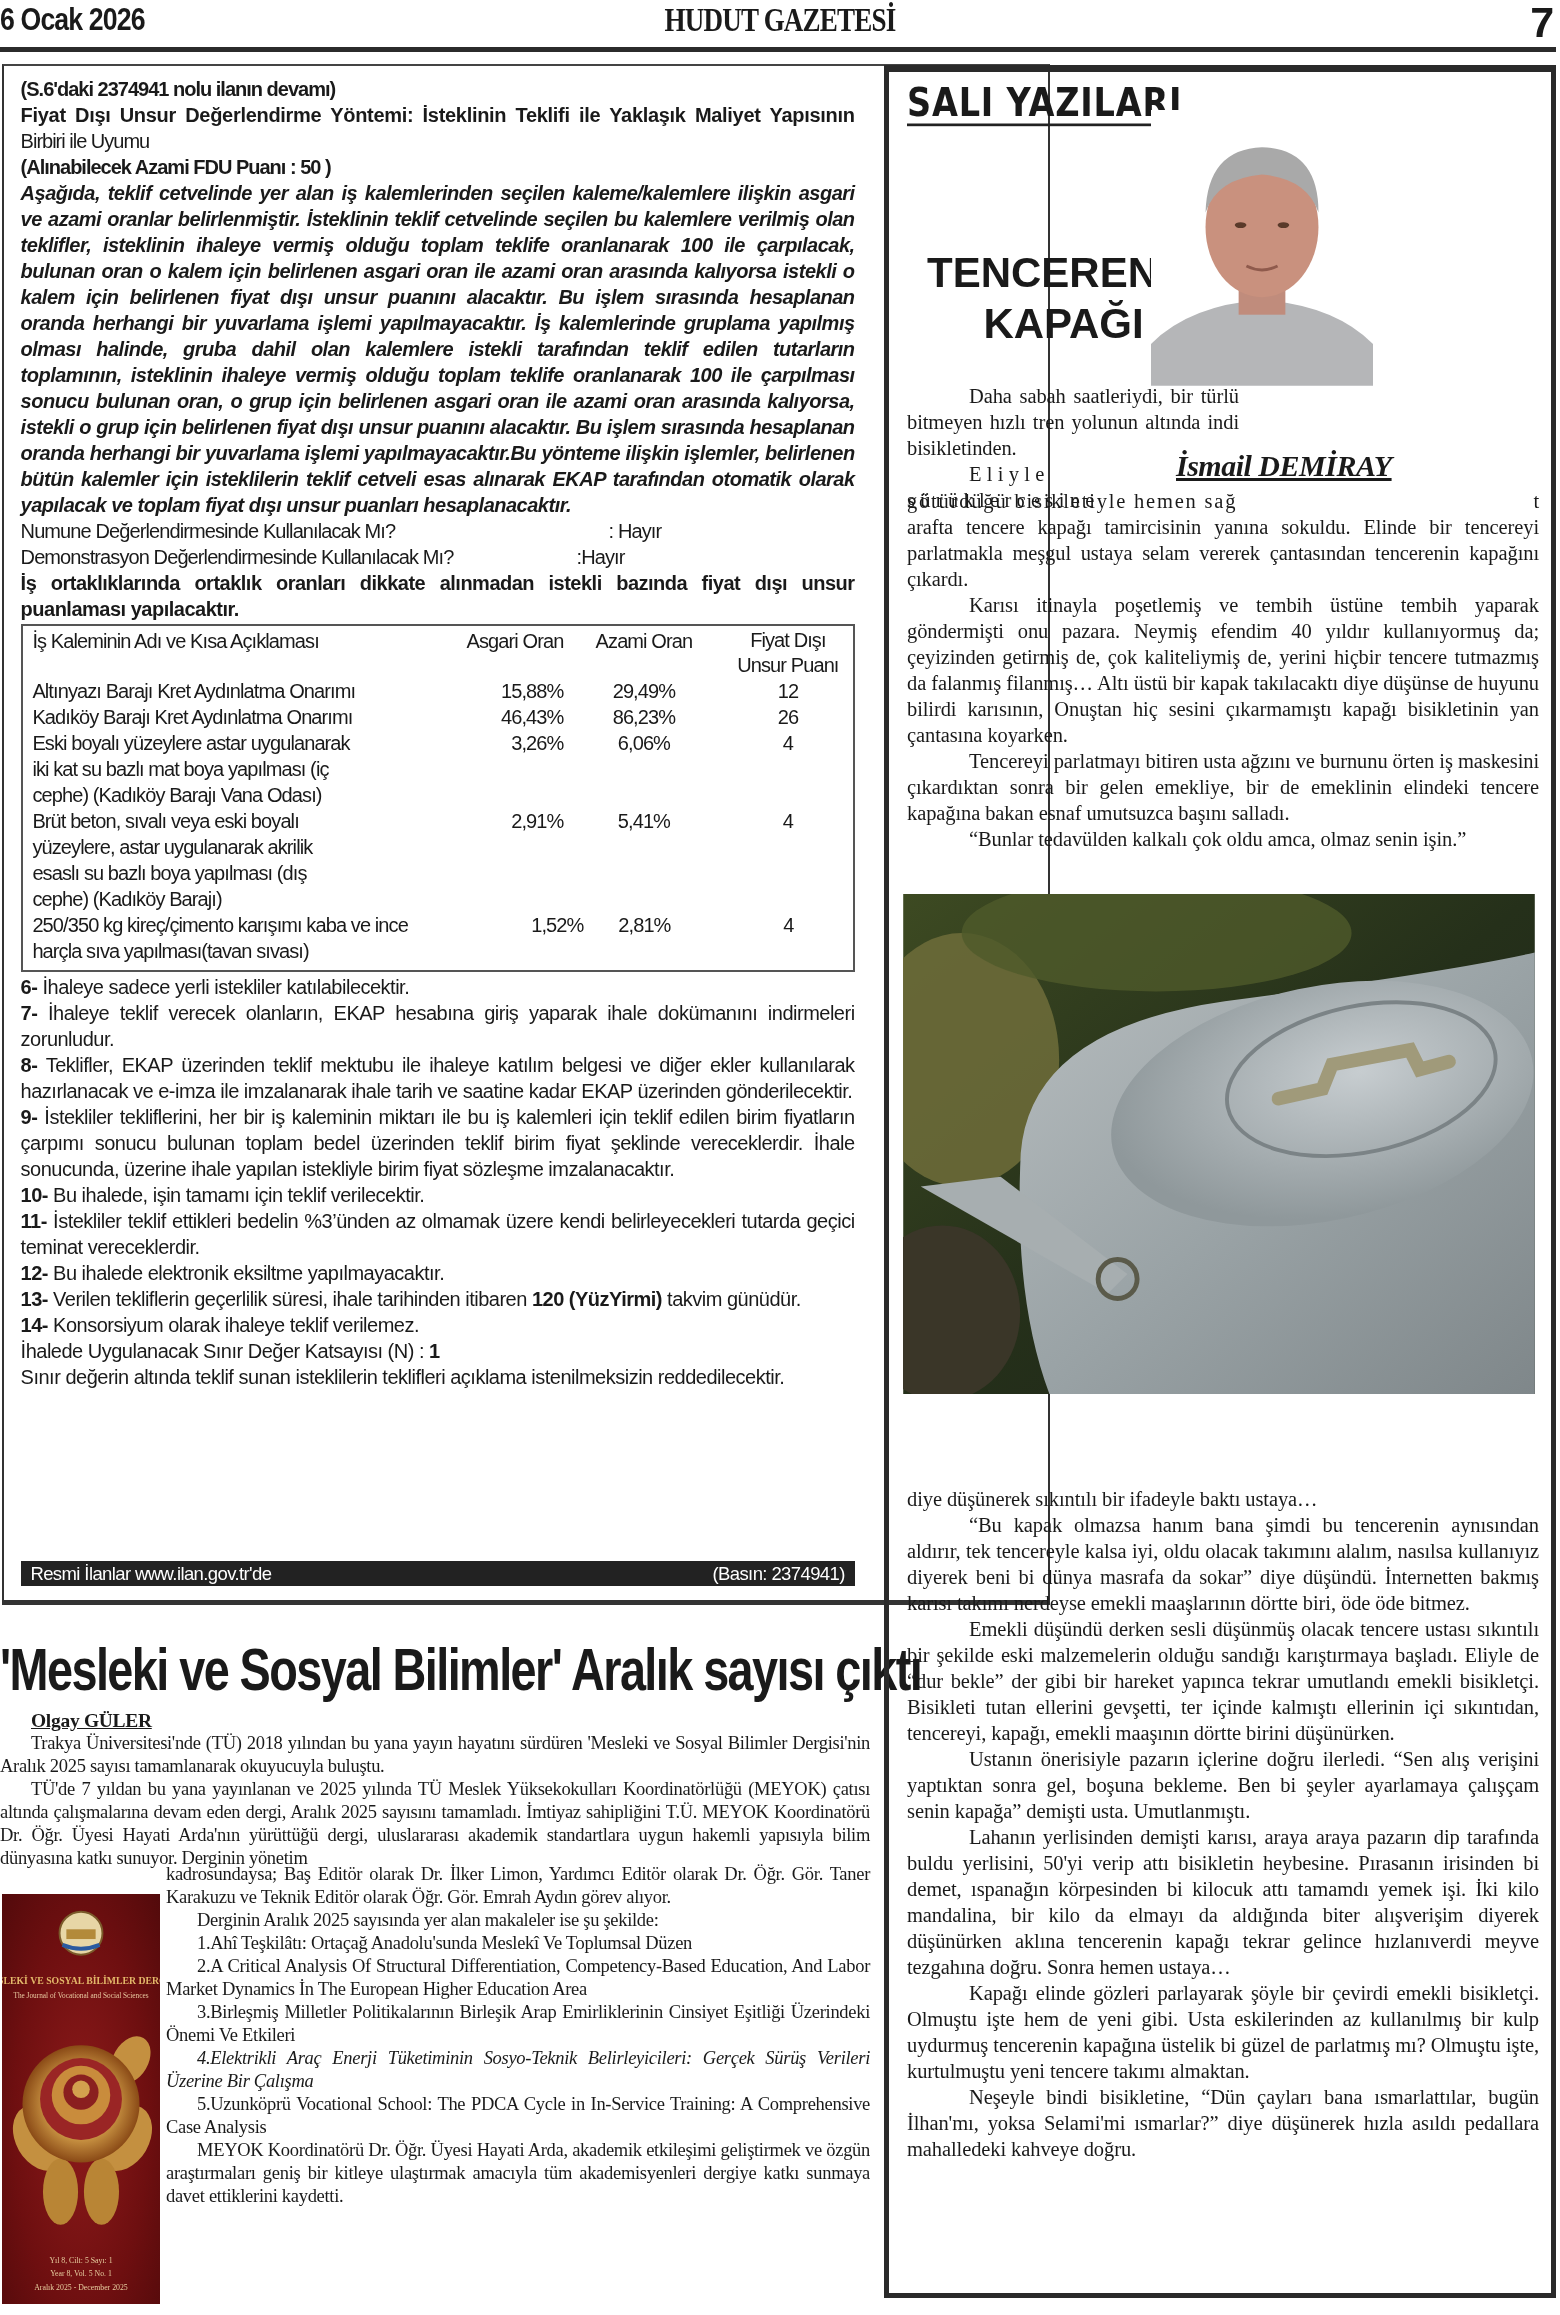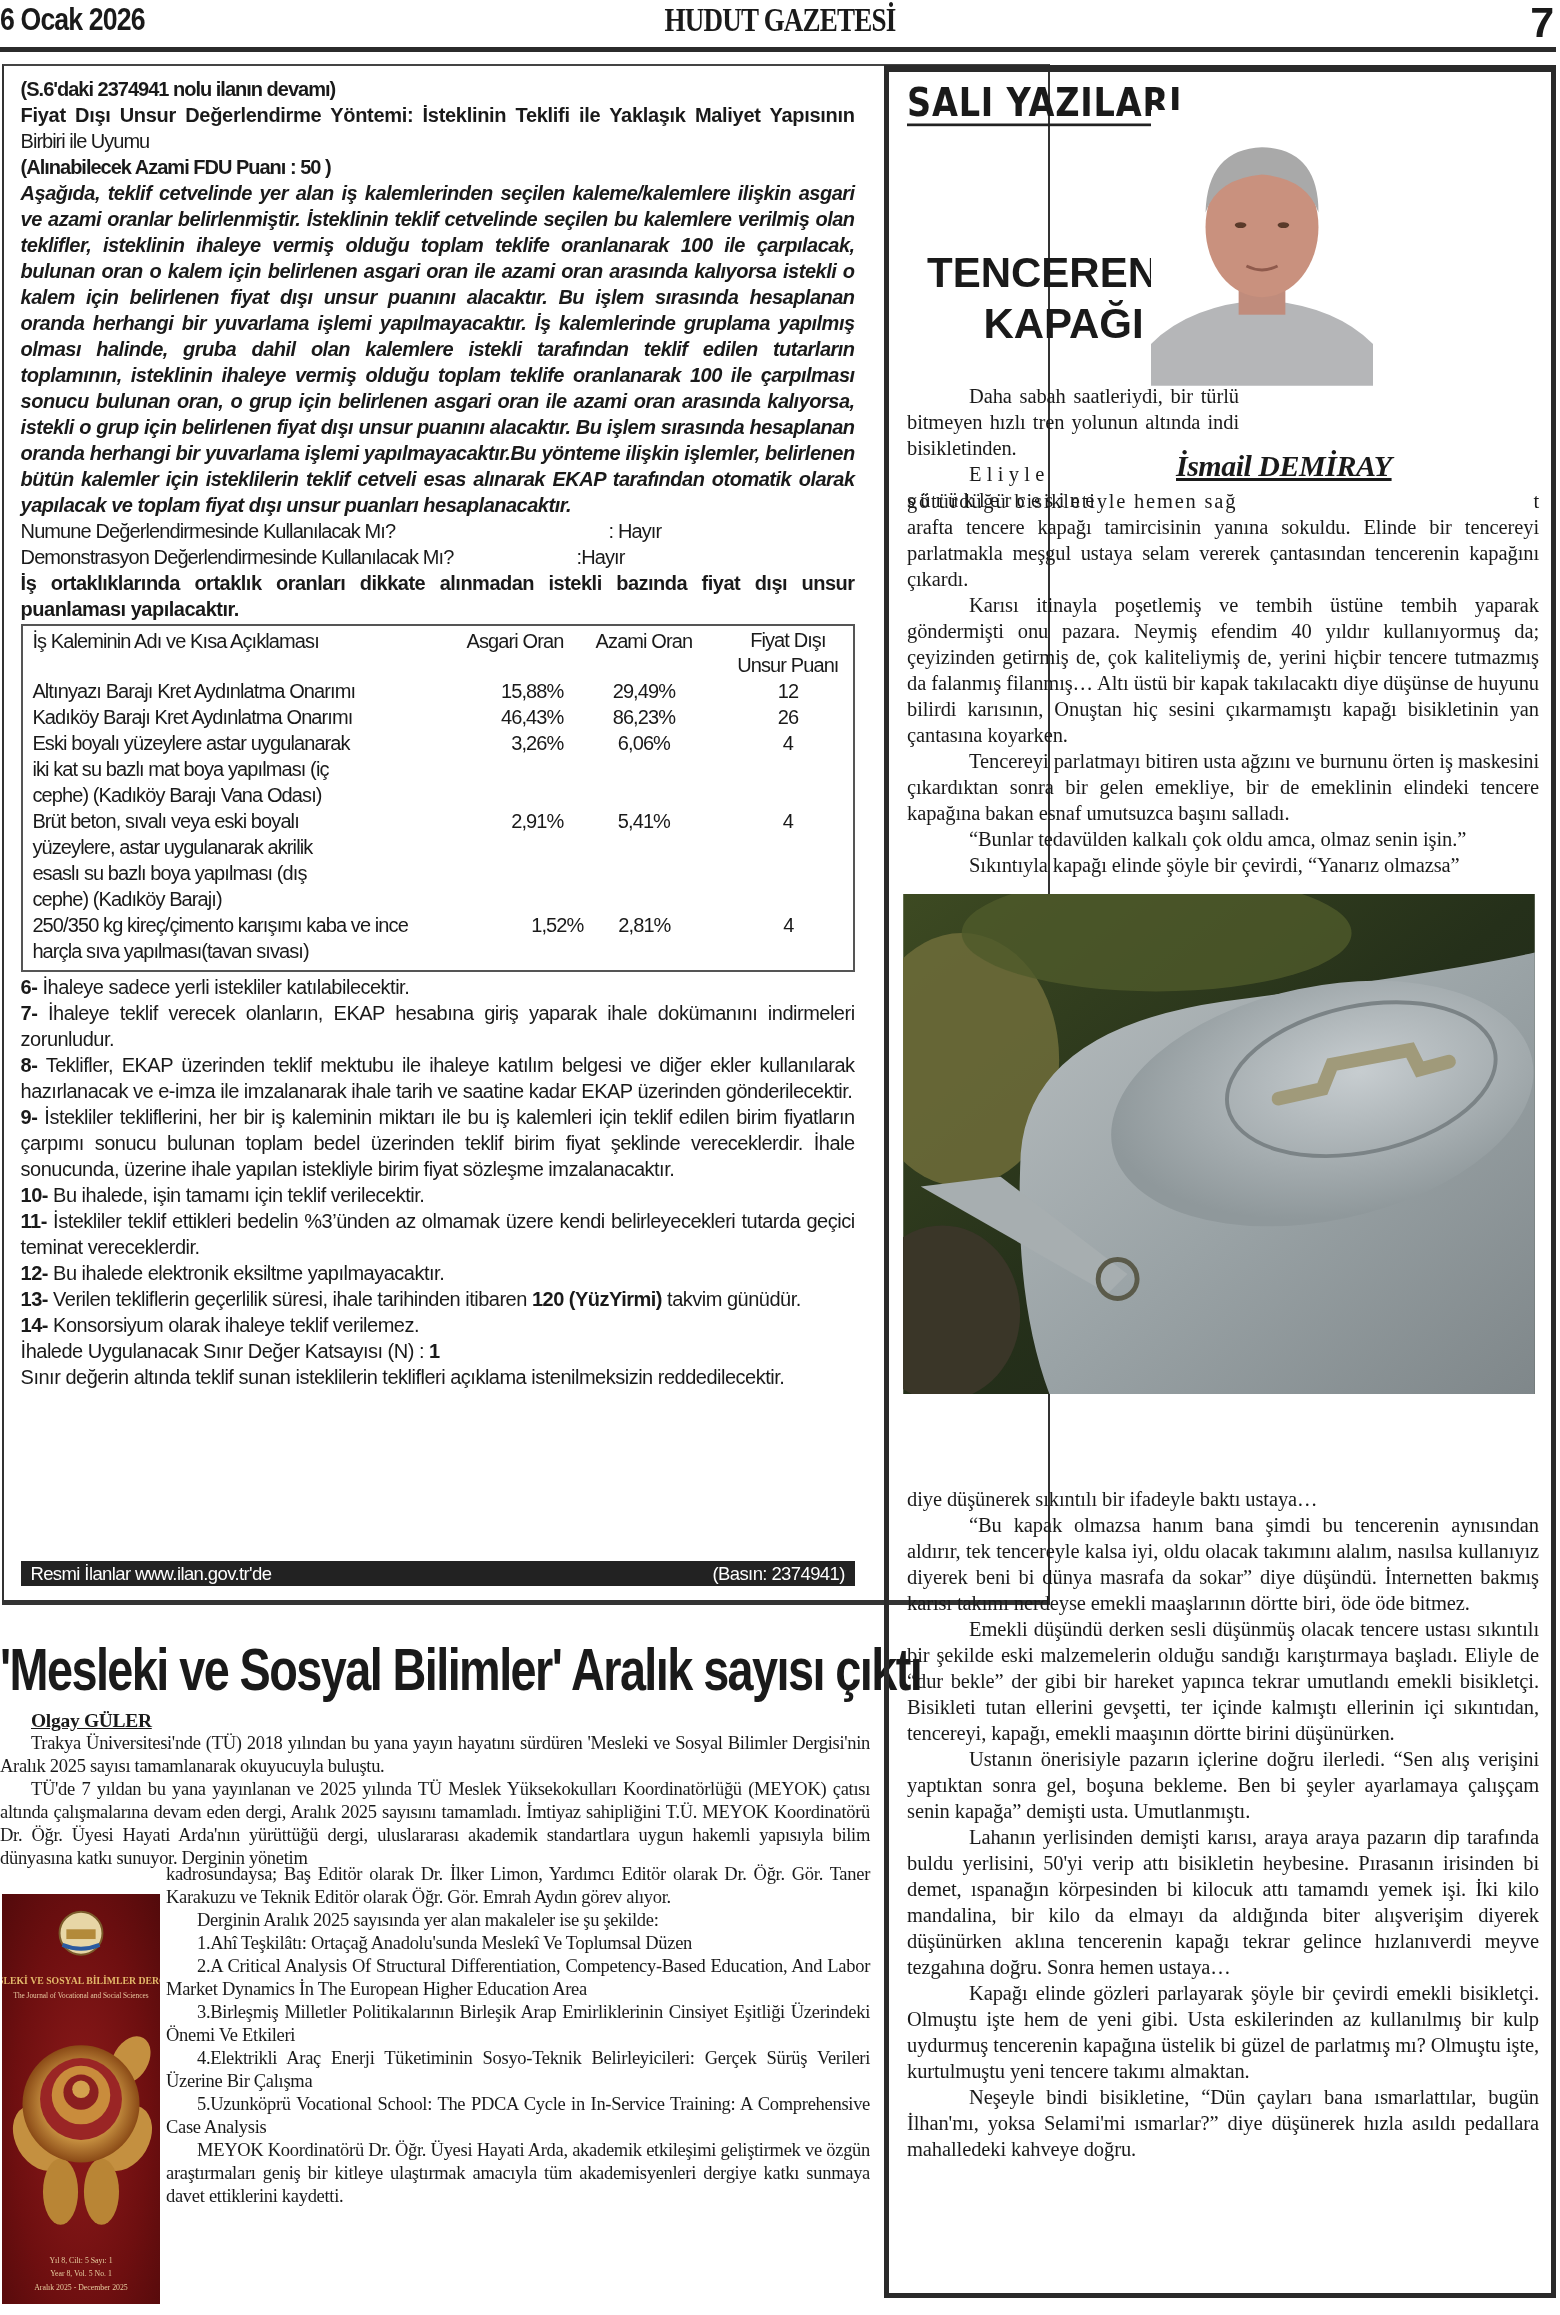--- a/index.html
+++ b/index.html
@@ -169,21 +169,21 @@
     <text x="81" y="406" text-anchor="middle" fill="#e8cfa0" font-family="Liberation Serif, serif" font-size="8">Aralık 2025 - December 2025</text>
   </svg>
 </div>
 
 <div class="art-side" style="top:1863px;">
   <p>kadrosundaysa; Baş Editör olarak Dr. İlker Limon, Yardımcı Editör olarak Dr. Öğr. Gör. Taner Karakuzu ve Teknik Editör olarak Öğr. Gör. Emrah Aydın görev alıyor.</p>
   <p class="ind" style="text-indent:31px;">Derginin Aralık 2025 sayısında yer alan makaleler ise şu şekilde:</p>
   <p style="text-indent:31px;">1.Ahî Teşkilâtı: Ortaçağ Anadolu'sunda Meslekî Ve Toplumsal Düzen</p>
   <p style="text-indent:31px;">2.A Critical Analysis Of Structural Differentiation, Competency-Based Education, And Labor Market Dynamics İn The European Higher Education Area</p>
   <p style="text-indent:31px;">3.Birleşmiş Milletler Politikalarının Birleşik Arap Emirliklerinin Cinsiyet Eşitliği Üzerindeki Önemi Ve Etkileri</p>
-  <p style="text-indent:31px;">4.Elektrikli Araç Enerji Tüketiminin Sosyo-Teknik Belirleyicileri: Gerçek Sürüş Verileri Üzerine Bir Çalışma</p>
+  <p style="text-indent:31px;font-style:italic;">4.Elektrikli Araç Enerji Tüketiminin Sosyo-Teknik Belirleyicileri: Gerçek Sürüş Verileri Üzerine Bir Çalışma</p>
   <p style="text-indent:31px;">5.Uzunköprü Vocational School: The PDCA Cycle in In-Service Training: A Comprehensive Case Analysis</p>
   <p style="text-indent:31px;">MEYOK Koordinatörü Dr. Öğr. Üyesi Hayati Arda, akademik etkileşimi geliştirmek ve özgün araştırmaları geniş bir kitleye ulaştırmak amacıyla tüm akademisyenleri dergiye katkı sunmaya davet ettiklerini kaydetti.</p>
 </div>
 
 <div class="col"></div>
 <div class="sali">SALI YAZILARI</div>
 <div class="col-title">
   <div>TENCERENİN</div>
   <div>KAPAĞI</div>
 </div>
@@ -208,21 +208,20 @@
 <div class="author-r">İsmail DEMİRAY</div>
 <div class="rtext" style="top:488px;">
   <p style="display:flex; justify-content:space-between;">
     <span style="letter-spacing:1.8px;">götürdüğü bisikletiyle hemen sağ</span>
     <span>t</span>
   </p>
   <p>arafta tencere kapağı tamircisinin yanına sokuldu. Elinde bir tencereyi parlatmakla meşgul ustaya selam vererek çantasından tencerenin kapağını çıkardı.</p>
   <p class="ind">Karısı itinayla poşetlemiş ve tembih üstüne tembih yaparak göndermişti onu pazara. Neymiş efendim 40 yıldır kullanıyormuş da; çeyizinden getirmiş de, çok kaliteliymiş de, yerini hiçbir tencere tutmazmış da falanmış filanmış… Altı üstü bir kapak takılacaktı diye düşünse de huyunu bilirdi karısının, Onuştan hiç sesini çıkarmamıştı kapağı bisikletinin yan çantasına koyarken.</p>
   <p class="ind">Tencereyi parlatmayı bitiren usta ağzını ve burnunu örten iş maskesini çıkardıktan sonra bir gelen emekliye, bir de emeklinin elindeki tencere kapağına bakan esnaf umutsuzca başını salladı.</p>
   <p class="ind">“Bunlar tedavülden kalkalı çok oldu amca, olmaz senin işin.”</p>
-  <p class="ind">Sıkıntıyla kapağı elinde şöyle bir çevirdi, “Yanarız olmazsa”</p>
 </div>
 
 <div class="pot">
   <svg width="632" height="500" viewBox="0 0 648 513">
     <defs>
       <linearGradient id="bg" x1="0" y1="0" x2="1" y2="1">
         <stop offset="0" stop-color="#3d4a22"></stop>
         <stop offset=".5" stop-color="#25301a"></stop>
         <stop offset="1" stop-color="#1e2418"></stop>
       </linearGradient>

